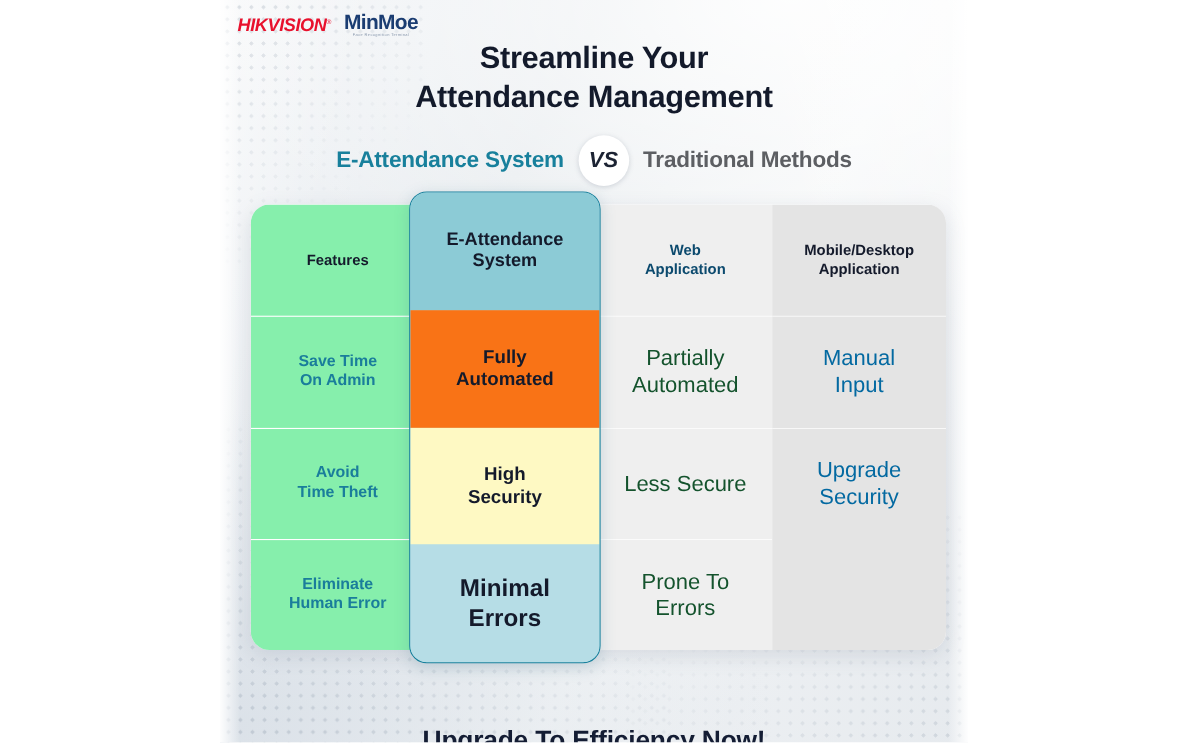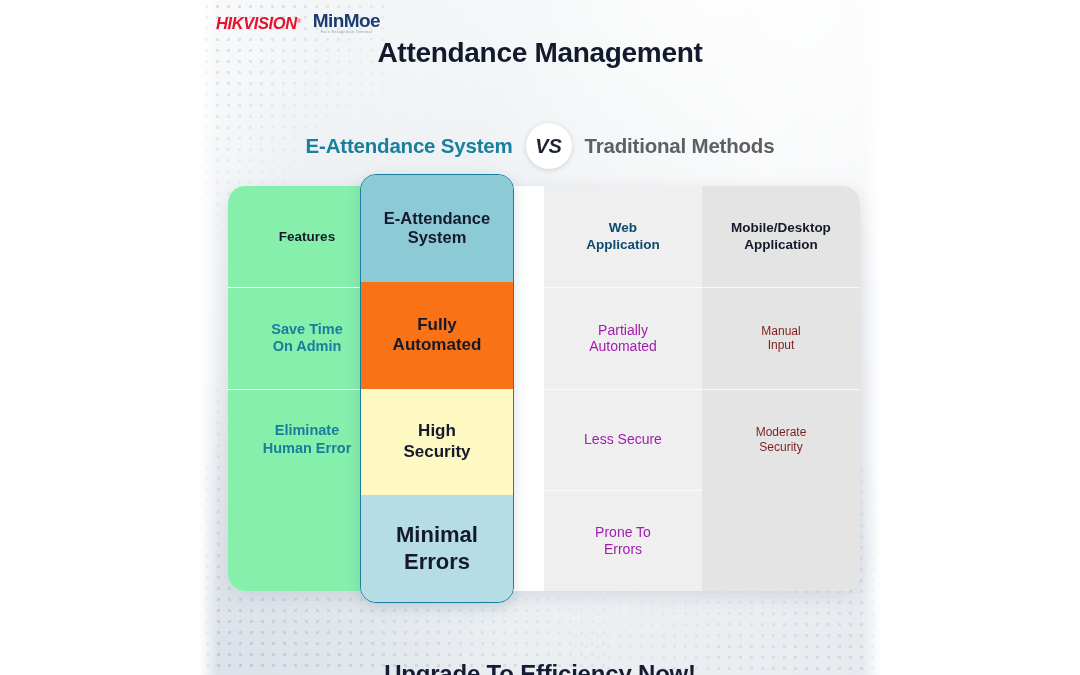--- a/index.html
+++ b/index.html
@@ -163,35 +163,35 @@
   .col-features .cell.label {
     font-weight:bold; font-size:14.5px; color:#1a7d9b;
   }
 
   
   .col-spacer { background:#ffffff; }
 
   
   .col-web { background:#efefef; }
   .col-web .cell.head { font-weight:bold; font-size:13.5px; color:#0c4a6e; }
-  .col-web .cell { font-size:14px; color:#a21caf; }
+  .col-web .cell { font-size:20px; color:#14532d; }
 
   
   .col-mob { background:#e4e4e4; }
   .col-mob .cell.head { font-weight:bold; font-size:13.5px; color:#141a2b; }
-  .col-mob .cell { font-size:12px; color:#7f1d1d; }
+  .col-mob .cell { font-size:20px; color:#0369a1; }
 
   .col-web .cell + .cell, .col-mob .cell + .cell { border-top:1px solid rgba(255,255,255,.75); }
   .col-features .cell + .cell { border-top:1px solid #ffffff; }
 
   
   .highlight {
     position:absolute;
-    left:132px; top:-12px;
-    width:154px; height:429px;
+    left:144px; top:-12px;
+    width:174px; height:429px;
     border-radius:16px;
     border:1.6px solid #18809c;
     overflow:hidden;
     background:#aedbe5;
     box-shadow:0 4px 14px rgba(70,120,140,.22);
     display:grid; grid-template-rows:1fr 1fr 1fr 1fr;
     z-index:3;
   }
   .highlight .hcell {
     display:flex; align-items:center; justify-content:center;
@@ -227,20 +227,21 @@
       <div class="logo-hik">
         <span>HIKVISION</span><span class="tm">®</span>
       </div>
       <div class="logo-min">
         <div class="word">MinMoe</div>
         <div class="tag">Face Recognition Terminal</div>
       </div>
     </div>
 
     <div class="headline">
+      <span>Streamline Your</span>
       <span class="l2">Attendance Management</span>
     </div>
 
     <div class="vsrow">
       <div class="vs-left">E-Attendance System</div>
       <div class="vs-badge">VS</div>
       <div class="vs-right">Traditional Methods</div>
     </div>
 
     <div class="tablewrap">
@@ -250,20 +251,26 @@
         <div class="col col-features">
           <div class="cell head">Features</div>
           <div class="cell label">
             <span>
               <span>Save Time</span><br>
               <span>On Admin</span>
             </span>
           </div>
           <div class="cell label">
             <span>
+              <span>Avoid</span><br>
+              <span>Time Theft</span>
+            </span>
+          </div>
+          <div class="cell label">
+            <span>
               <span>Eliminate</span><br>
               <span>Human Error</span>
             </span>
           </div>
         </div>
 
         <div class="col col-spacer">
           <div class="cell"></div>
             <div class="cell"></div>
             <div class="cell"></div>
@@ -302,21 +309,21 @@
             </span>
           </div>
           <div class="cell">
             <span>
               <span>Manual</span><br>
               <span>Input</span>
             </span>
           </div>
           <div class="cell">
             <span>
-              <span>Moderate</span><br>
+              <span>Upgrade</span><br>
               <span>Security</span>
             </span>
           </div>
         </div>
       </div>
 
       <div class="highlight">
         <div class="hcell head">
           <span>
             <span>E-Attendance</span><br>

